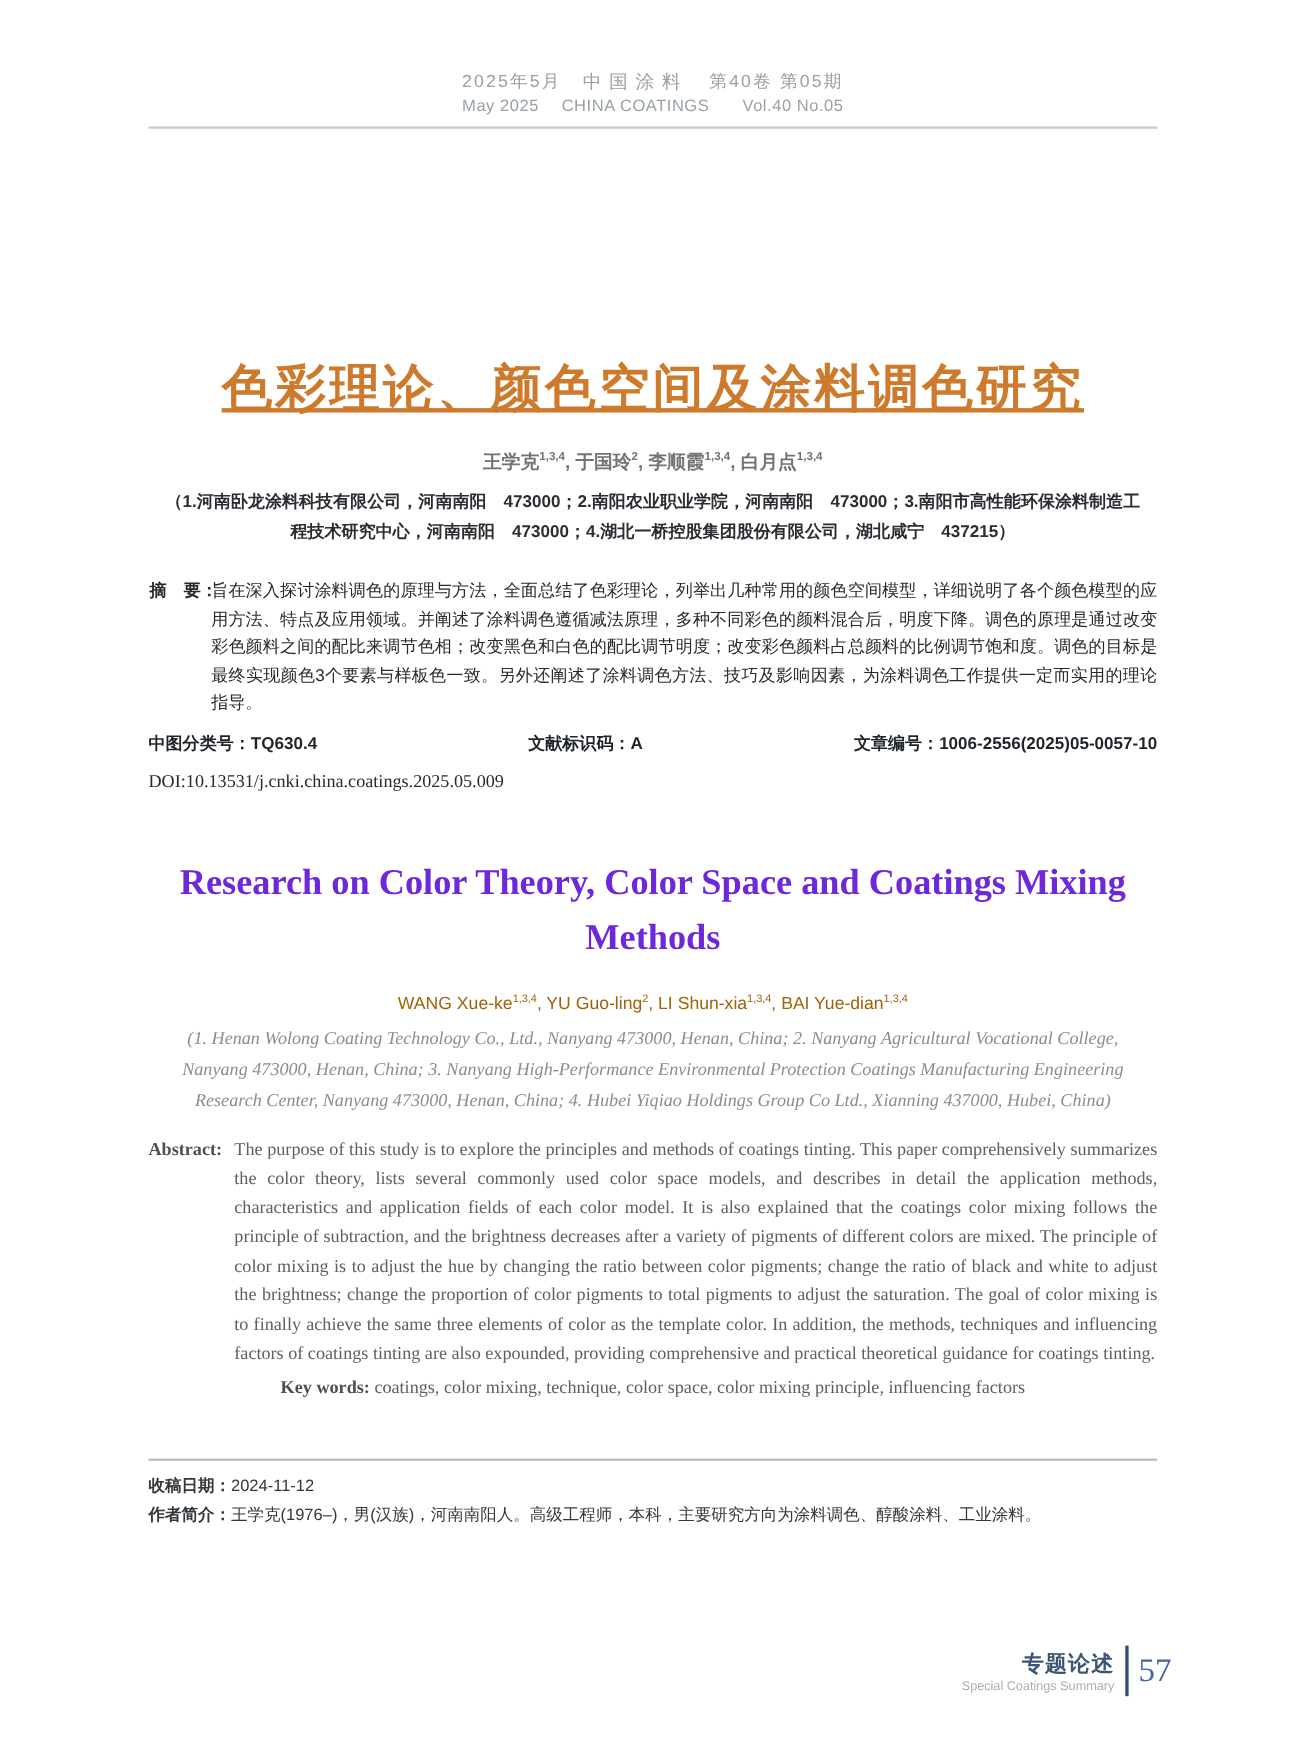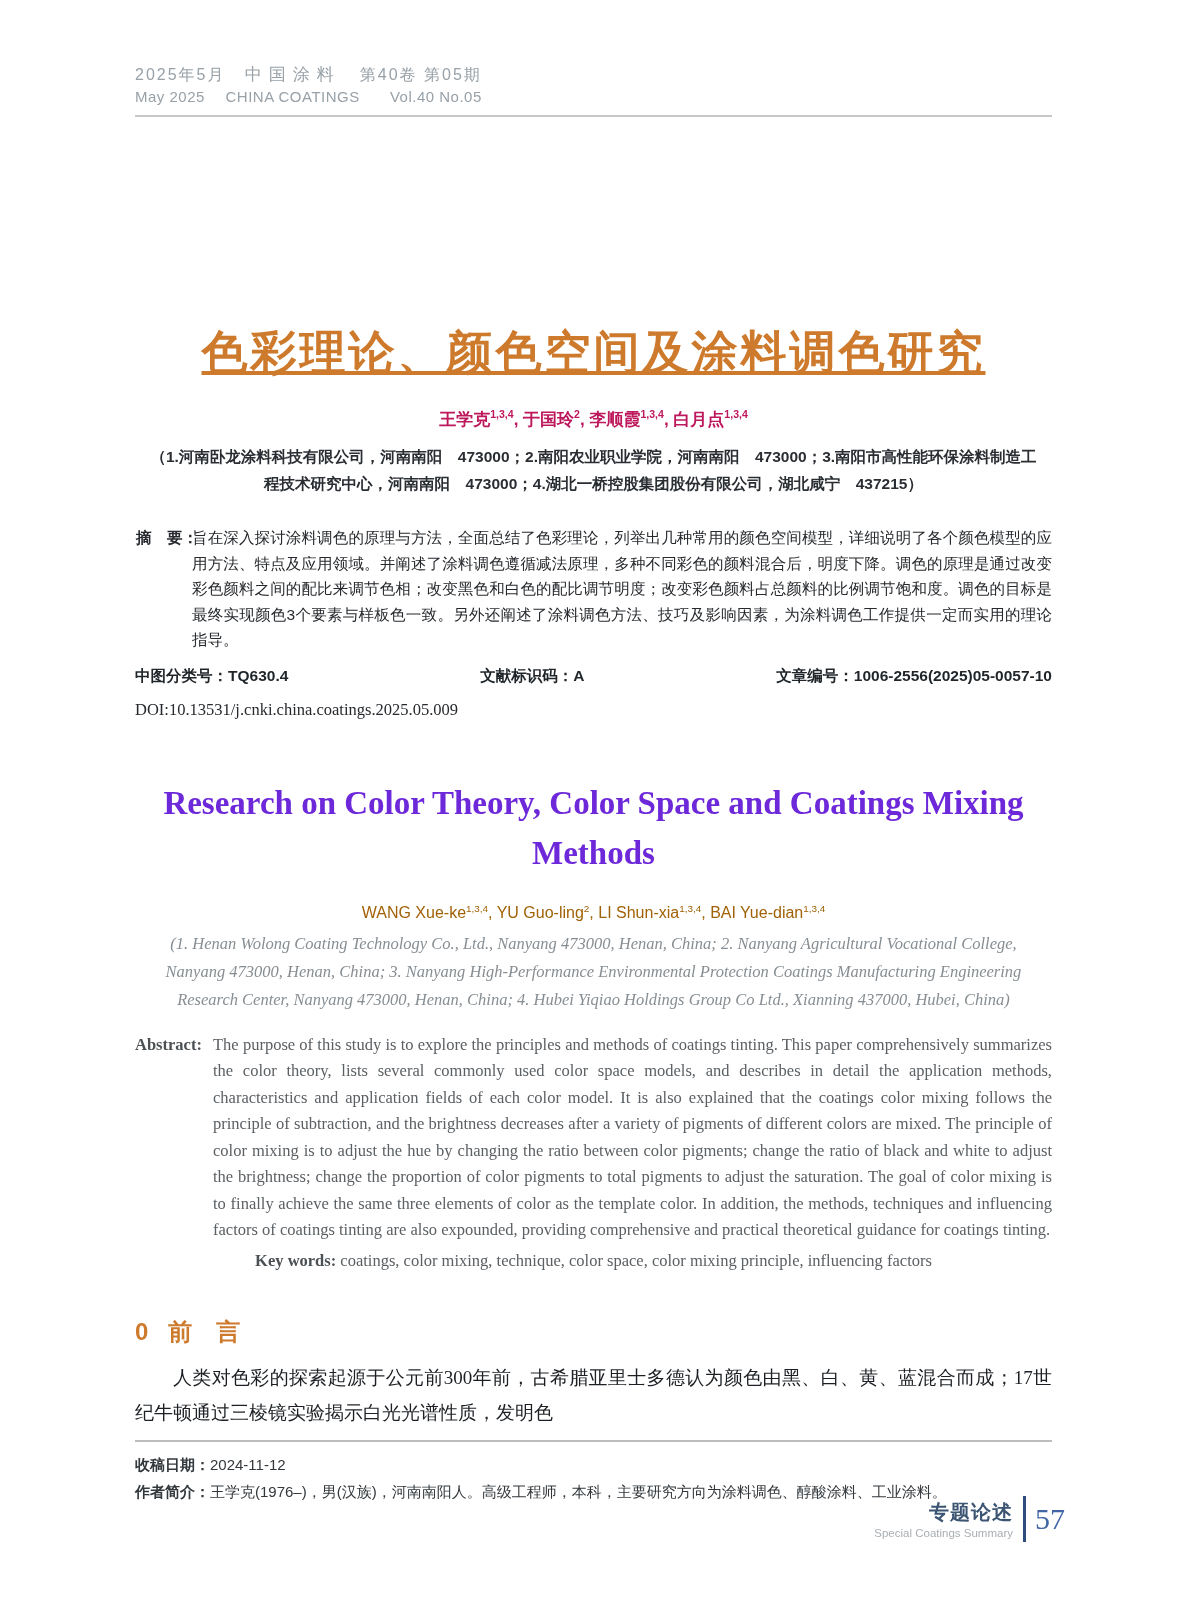--- a/index.html
+++ b/index.html
@@ -8,21 +8,21 @@
     width: 1187px; height: 1600px;
     font-family: "Liberation Sans", sans-serif;
     color: #1f2429;
     overflow: hidden;
     position: relative;
   }
   .page { padding: 64px 135px 0 135px; }
 
   
   .journal-header {
-    display: flex; justify-content: flex-start; align-items: flex-end;
+    display: flex; justify-content: center; align-items: flex-end;
     border-bottom: 2px solid #c8c8c8;
     padding-bottom: 7px;
     color: #98a1a8;
   }
   .jh-col { line-height: 22px; font-size: 16px; }
   .jh-col.center { text-align: center; }
   .jh-col.right { text-align: right; }
   .jh-zh { letter-spacing: 2px; }
   .jh-col.center .jh-zh { letter-spacing: 7px; font-size: 17px; }
   .jh-en { font-size: 15px; letter-spacing: 0.5px; }
@@ -35,21 +35,21 @@
     font-weight: bold;
     letter-spacing: 3px;
     color: #ce7a2d;
     text-decoration: underline;
   }
   .authors-zh {
     margin-top: 24px;
     text-align: center;
     font-size: 17px;
     font-weight: bold;
-    color: #be185d;
+    color: #737373;
   }
   sup { font-size: 62%; vertical-align: super; line-height: 0; }
   .affil-zh {
     margin-top: 12px;
     text-align: center;
     font-size: 15.5px;
     font-weight: bold;
     line-height: 27px;
     color: #2a2e33;
   }
@@ -256,26 +256,20 @@
     <span class="label">Abstract:</span>
     <span>The purpose of this study is to explore the principles and methods of coatings tinting. This paper comprehensively summarizes the color theory, lists several commonly used color space models, and describes in detail the application methods, characteristics and application fields of each color model. It is also explained that the coatings color mixing follows the principle of subtraction, and the brightness decreases after a variety of pigments of different colors are mixed. The principle of color mixing is to adjust the hue by changing the ratio between color pigments; change the ratio of black and white to adjust the brightness; change the proportion of color pigments to total pigments to adjust the saturation. The goal of color mixing is to finally achieve the same three elements of color as the template color. In addition, the methods, techniques and influencing factors of coatings tinting are also expounded, providing comprehensive and practical theoretical guidance for coatings tinting.</span>
   </div>
 
   <div class="keywords-en">
     <span class="label">Key words:</span>
     <span>coatings, color mixing, technique, color space, color mixing principle, influencing factors</span>
   </div>
 
   <div class="body-columns">
-    <div class="col">
-      <div class="section-heading">
-        <span class="num">0</span><span>前　言</span>
-      </div>
-      <p class="body-text indent">人类对色彩的探索起源于公元前300年前，古希腊亚里士多德认为颜色由黑、白、黄、蓝混合而成；17世纪牛顿通过三棱镜实验揭示白光光谱性质，发明色</p>
-    </div>
   </div>
 
   <div class="footnote">
     <div>
       <span class="label">收稿日期：</span><span>2024-11-12</span>
     </div>
     <div>
       <span class="label">作者简介：</span><span>王学克(1976–)，男(汉族)，河南南阳人。高级工程师，本科，主要研究方向为涂料调色、醇酸涂料、工业涂料。</span>
     </div>
   </div>

